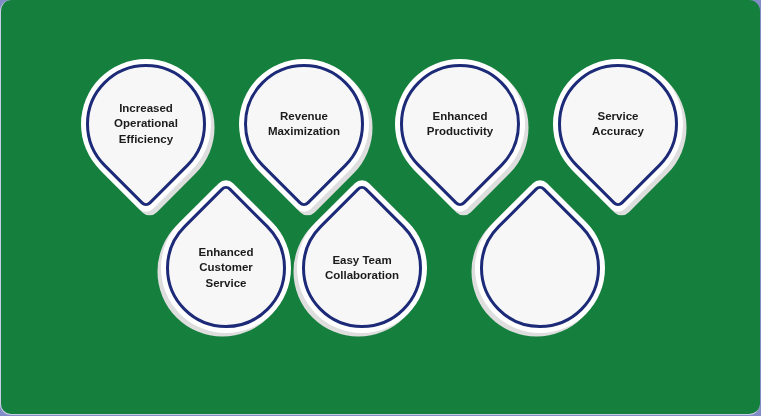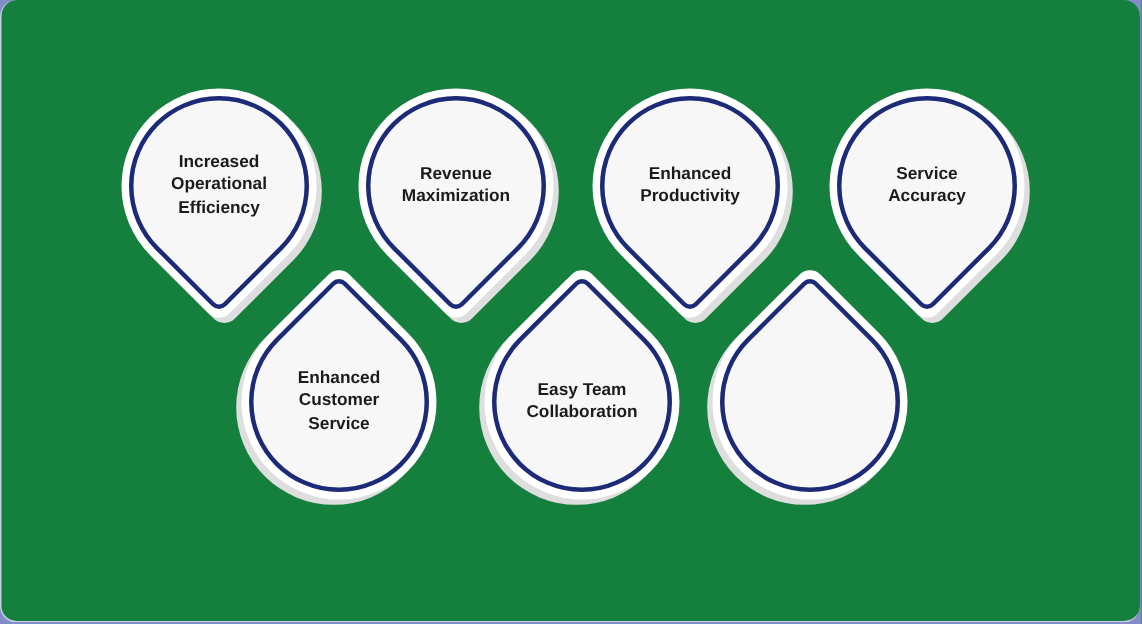--- a/index.html
+++ b/index.html
@@ -82,21 +82,21 @@
 
   <div class="drop up" style="left:160px; top:203px;">
     <div class="outer">
         <div class="inner"></div>
       </div>
     <div class="label">Enhanced
 Customer
 Service</div>
   </div>
 
-  <div class="drop up" style="left:322px; top:203px;">
+  <div class="drop up" style="left:296px; top:203px;">
     <div class="outer">
         <div class="inner"></div>
       </div>
     <div class="label">Easy Team
 Collaboration</div>
   </div>
 
   <div class="drop up" style="left:474px; top:203px;">
     <div class="outer">
         <div class="inner"></div>

